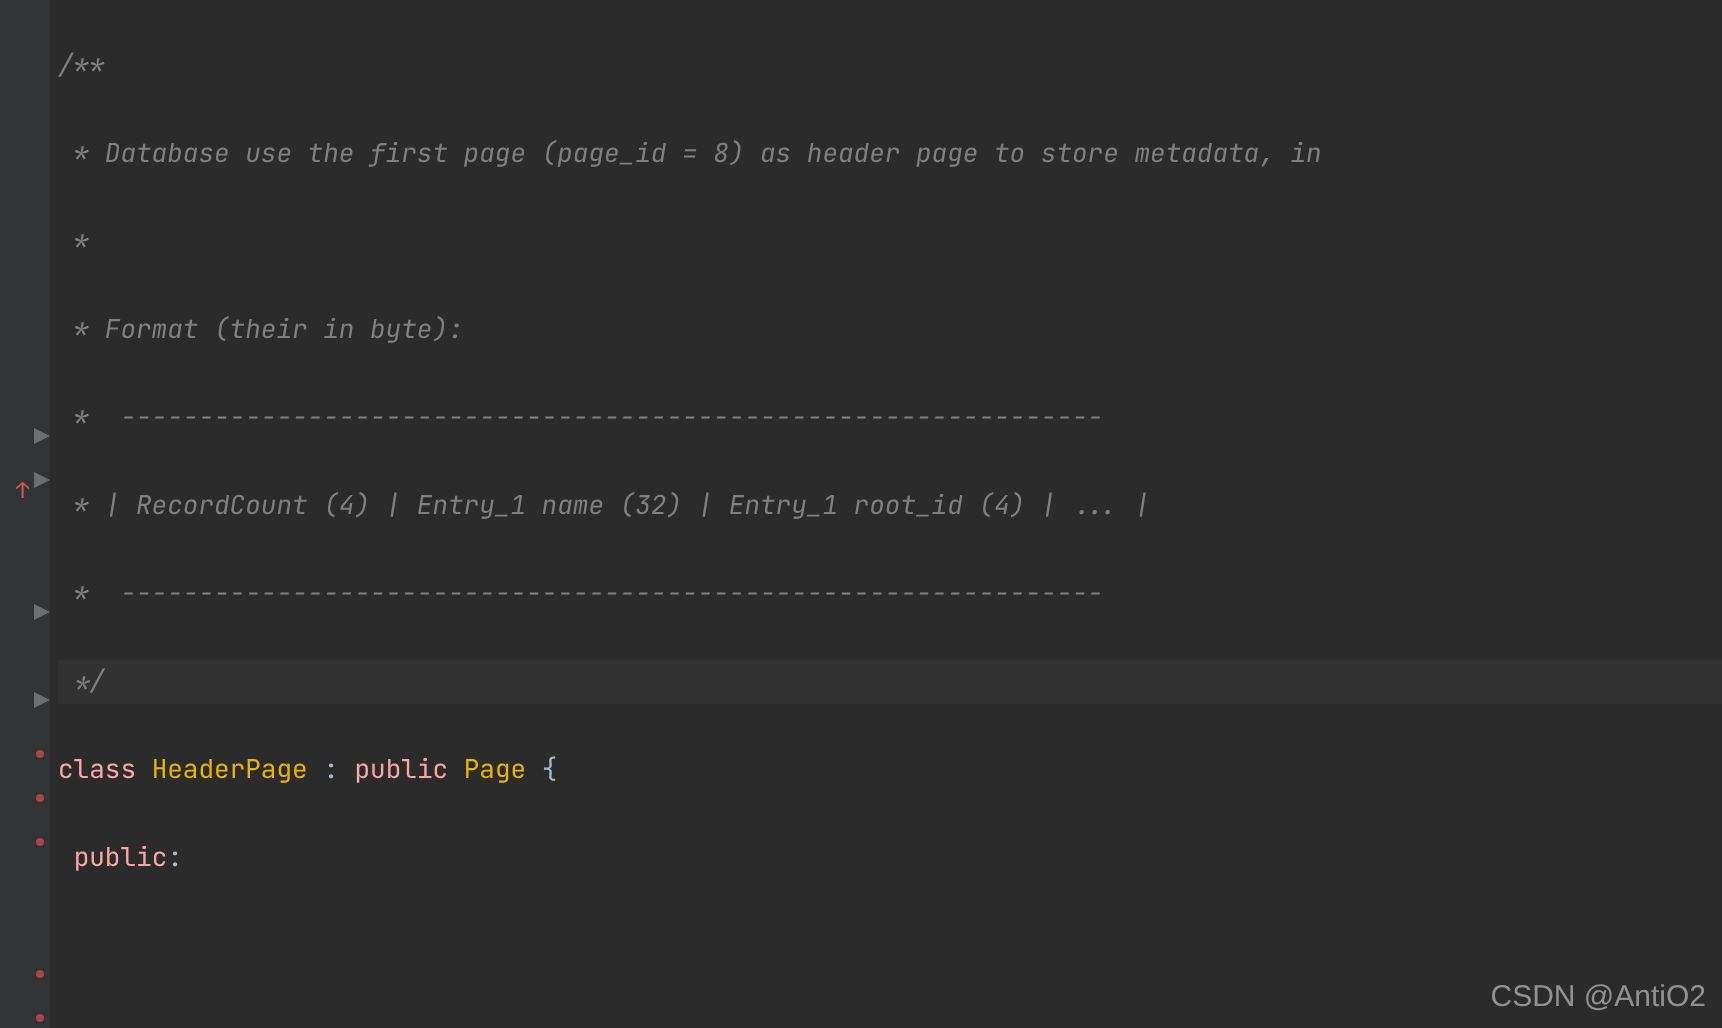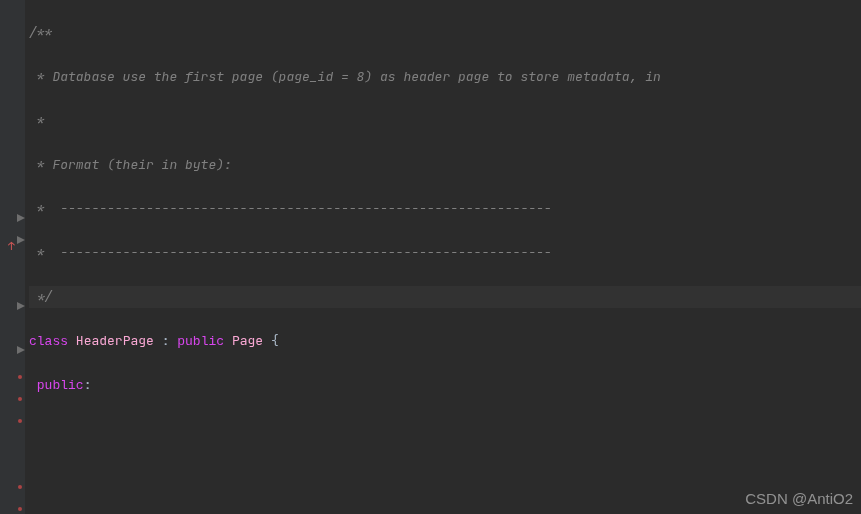--- a/index.html
+++ b/index.html
@@ -25,22 +25,22 @@
   .code {
     position:absolute;
     left:25px; top:0;
     right:0;
     padding-left:4px;
     white-space:pre;
   }
   .line { height:22px; }
   .hl { background:#323232; }
   .comment { color:#808080; font-style:italic; }
-  .keyword { color:#d946ef; font-style:normal;font-family:Liberation Mono, monospace; }
-  .classname { color:#f9a8d4; font-style:normal; }
+  .keyword { color:#fca5a5; font-style:normal; }
+  .classname { color:#eab308; font-style:normal; }
   .normal    { color:#a9b7c6; font-style:normal; }
   .op        { color:#a9b7c6; font-style:normal; }
   .watermark {
     position:absolute;
     right:8px;
     bottom:4px;
     color:rgba(200,200,200,0.65);
     font-style:normal;
     font-size:15px;
     font-family:Arial,sans-serif;
@@ -98,20 +98,21 @@
   <span class="red-dot" style="top:485px"></span>
   <span class="red-dot" style="top:507px"></span>
 </div>
 
 <div class="code">
 <div class="line comment">/**</div>
 <div class="line comment"> * Database use the first page (page_id = 8) as header page to store metadata, in</div>
 <div class="line comment"> *</div>
 <div class="line comment"> * Format (their in byte):</div>
 <div class="line comment"> *  ---------------------------------------------------------------</div>
+<div class="line comment"> * | RecordCount (4) | Entry_1 name (32) | Entry_1 root_id (4) | ... |</div>
 <div class="line comment"> *  ---------------------------------------------------------------</div>
 <div class="line hl comment"> */</div>
 <div class="line"><span class="keyword">class</span><span class="normal"> </span><span class="classname">HeaderPage</span><span class="normal"> : </span><span class="keyword">public</span><span class="normal"> </span><span class="classname">Page</span><span class="normal"> </span><span class="op">{</span></div>
 <div class="line"><span class="normal"> </span><span class="keyword">public</span><span class="normal">:</span></div>
 
 
 
 
 
 

